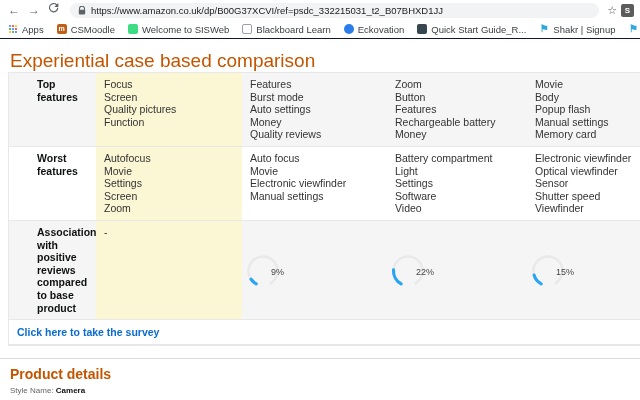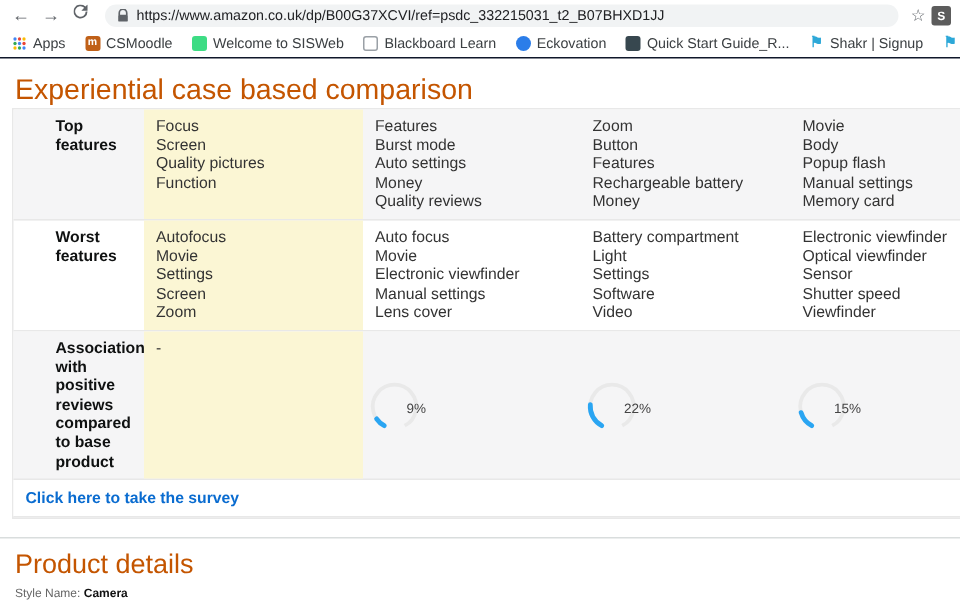--- a/index.html
+++ b/index.html
@@ -39,21 +39,21 @@
   .cell{padding:5px 8px;font-size:10.5px;line-height:12.6px;}
   .cell.lbl{font-weight:bold;color:#0f1111;margin-left:20px;}
   .cell.ylw{background:var(--yellow);}
   .feat-item{color:#333;}
   .gauge-cell{padding:2px 0 2px 4px;display:flex;align-items:center;}
   .survey-row{border-bottom:1px solid var(--row-border);}
   .survey{padding:6px 8px;font-size:10.5px;font-weight:bold;color:var(--link);cursor:pointer;background:#fff;}
   .page-divider{border-top:1px solid #d9dddd;margin-top:12px;}
   
   .pd{padding:7px 10px 0 10px;}
-  .pd-title{color:var(--accent);font-size:18px;font-weight:normal;}
+  .pd-title{color:var(--accent);font-size:14px;font-weight:bold;}
   .style-name{font-size:8px;color:#666;margin-top:4px;}
   .style-name b{color:#111;}
   .manual{margin-top:5px;font-size:10.5px;display:inline-block;background:var(--manual-hl);padding:17px 2px;}
   .manual a{color:var(--link);text-decoration:none;cursor:pointer;}
   .manual .sfx{color:#111;}
 </style>
 </head>
 <body>
 
 <div class="chrome">
@@ -163,21 +163,20 @@
         <div class="feat-item">Movie</div>
         <div class="feat-item">Settings</div>
         <div class="feat-item">Screen</div>
         <div class="feat-item">Zoom</div>
       </div>
     <div class="cell">
         <div class="feat-item">Auto focus</div>
         <div class="feat-item">Movie</div>
         <div class="feat-item">Electronic viewfinder</div>
         <div class="feat-item">Manual settings</div>
-        <div class="feat-item">Lens cover</div>
       </div>
     <div class="cell">
         <div class="feat-item">Battery compartment</div>
         <div class="feat-item">Light</div>
         <div class="feat-item">Settings</div>
         <div class="feat-item">Software</div>
         <div class="feat-item">Video</div>
       </div>
     <div class="cell">
         <div class="feat-item">Electronic viewfinder</div>

